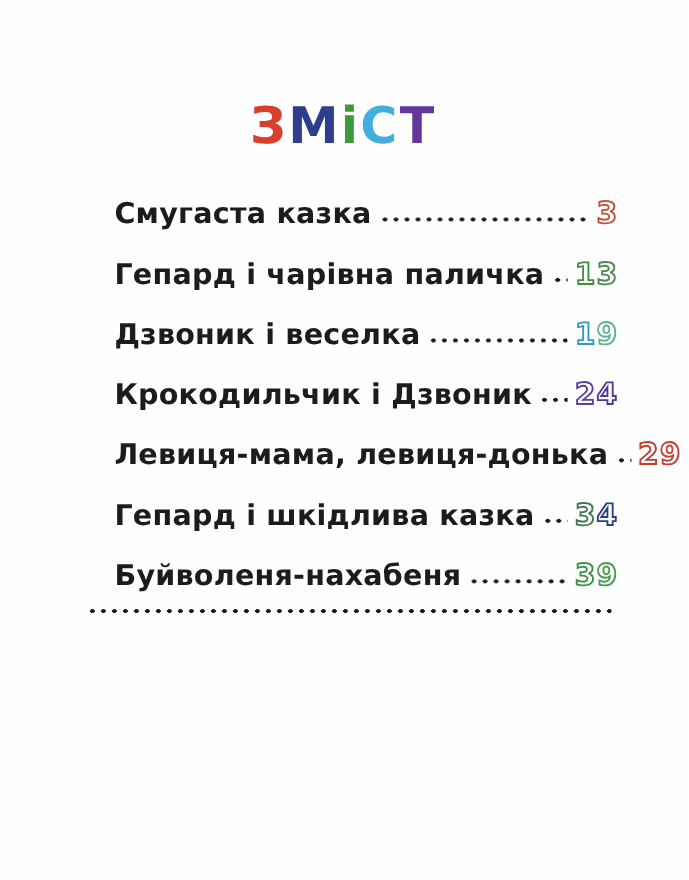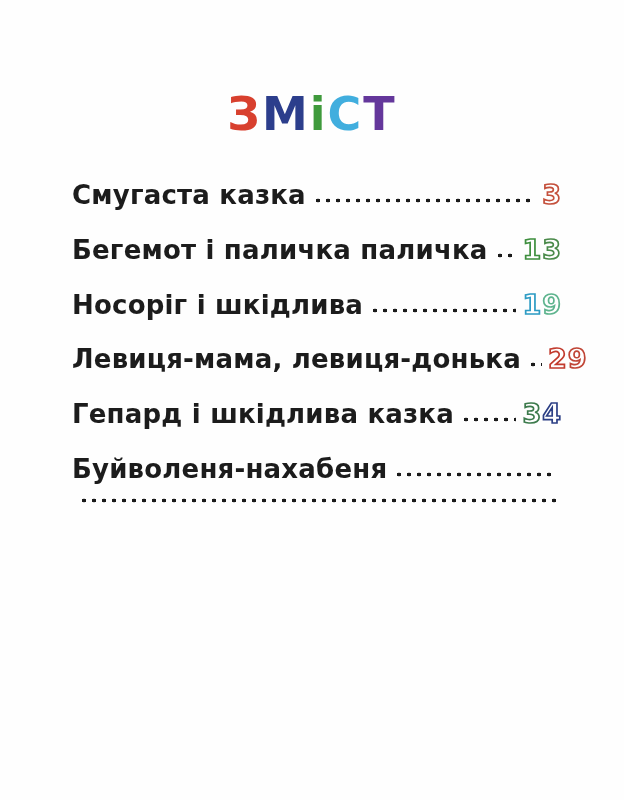--- a/index.html
+++ b/index.html
@@ -40,20 +40,21 @@
     display: flex;
     align-items: baseline;
     line-height: 54.8px;
     white-space: nowrap;
   }
   .entry-title {
     font-size: 26px;
     font-weight: bold;
     color: #1c1c1c;
     letter-spacing: 0.2px;
+    margin-left: 32px;
   }
   .dot-leader {
     flex: 1;
     height: 7px;
     min-width: 14px;
     margin: 0 6px 0 7px;
     background-image: radial-gradient(circle, #1b1b1b 1.9px, rgba(0,0,0,0) 2.1px);
     background-size: 10px 7px;
     background-repeat: repeat-x;
     background-position: left bottom;
@@ -74,40 +75,46 @@
 
 <div class="page">
   <h1 class="title"><span class="letter" style="color: rgb(216, 64, 46);">З</span><span class="letter" style="color: rgb(44, 62, 140);">М</span><span class="letter" style="color: rgb(63, 154, 60);">і</span><span class="letter" style="color: rgb(65, 174, 222);">С</span><span class="letter" style="color: rgb(100, 55, 155);">Т</span></h1>
   <div class="toc">
       <div class="toc-row">
         <span class="entry-title">Смугаста казка</span>
         <span class="dot-leader"></span>
         <span class="page-num"><span class="digit" style="-webkit-text-stroke: 1.7px rgb(196, 80, 60);">3</span></span>
       </div>
       <div class="toc-row">
-        <span class="entry-title">Бегемот і паличка паличка</span>
+        <span class="entry-title">Гепард і чарівна паличка</span>
         <span class="dot-leader"></span>
         <span class="page-num"><span class="digit" style="-webkit-text-stroke: 1.7px rgb(63, 143, 63);">1</span><span class="digit" style="-webkit-text-stroke: 1.7px rgb(74, 138, 74);">3</span></span>
       </div>
       <div class="toc-row">
-        <span class="entry-title">Носоріг і шкідлива</span>
+        <span class="entry-title">Дзвоник і веселка</span>
         <span class="dot-leader"></span>
         <span class="page-num"><span class="digit" style="-webkit-text-stroke: 1.7px rgb(46, 156, 196);">1</span><span class="digit" style="-webkit-text-stroke: 1.7px rgb(94, 180, 142);">9</span></span>
+      </div>
+      <div class="toc-row">
+        <span class="entry-title">Крокодильчик і Дзвоник</span>
+        <span class="dot-leader"></span>
+        <span class="page-num"><span class="digit" style="-webkit-text-stroke: 1.7px rgb(90, 63, 158);">2</span><span class="digit" style="-webkit-text-stroke: 1.7px rgb(79, 58, 150);">4</span></span>
       </div>
       <div class="toc-row">
         <span class="entry-title">Левиця-мама, левиця-донька</span>
         <span class="dot-leader"></span>
         <span class="page-num"><span class="digit" style="-webkit-text-stroke: 1.7px rgb(194, 59, 46);">2</span><span class="digit" style="-webkit-text-stroke: 1.7px rgb(192, 69, 54);">9</span></span>
       </div>
       <div class="toc-row">
         <span class="entry-title">Гепард і шкідлива казка</span>
         <span class="dot-leader"></span>
         <span class="page-num"><span class="digit" style="-webkit-text-stroke: 1.7px rgb(60, 122, 76);">3</span><span class="digit" style="-webkit-text-stroke: 1.7px rgb(44, 63, 133);">4</span></span>
       </div>
       <div class="toc-row">
         <span class="entry-title">Буйволеня-нахабеня</span>
         <span class="dot-leader"></span>
+        <span class="page-num"><span class="digit" style="-webkit-text-stroke: 1.7px rgb(63, 147, 66);">3</span><span class="digit" style="-webkit-text-stroke: 1.7px rgb(74, 156, 85);">9</span></span>
       </div>
       <div class="toc-row">
         <span class="dot-leader"></span>
       </div>
     </div>
 </div>
 
 </body></html>

